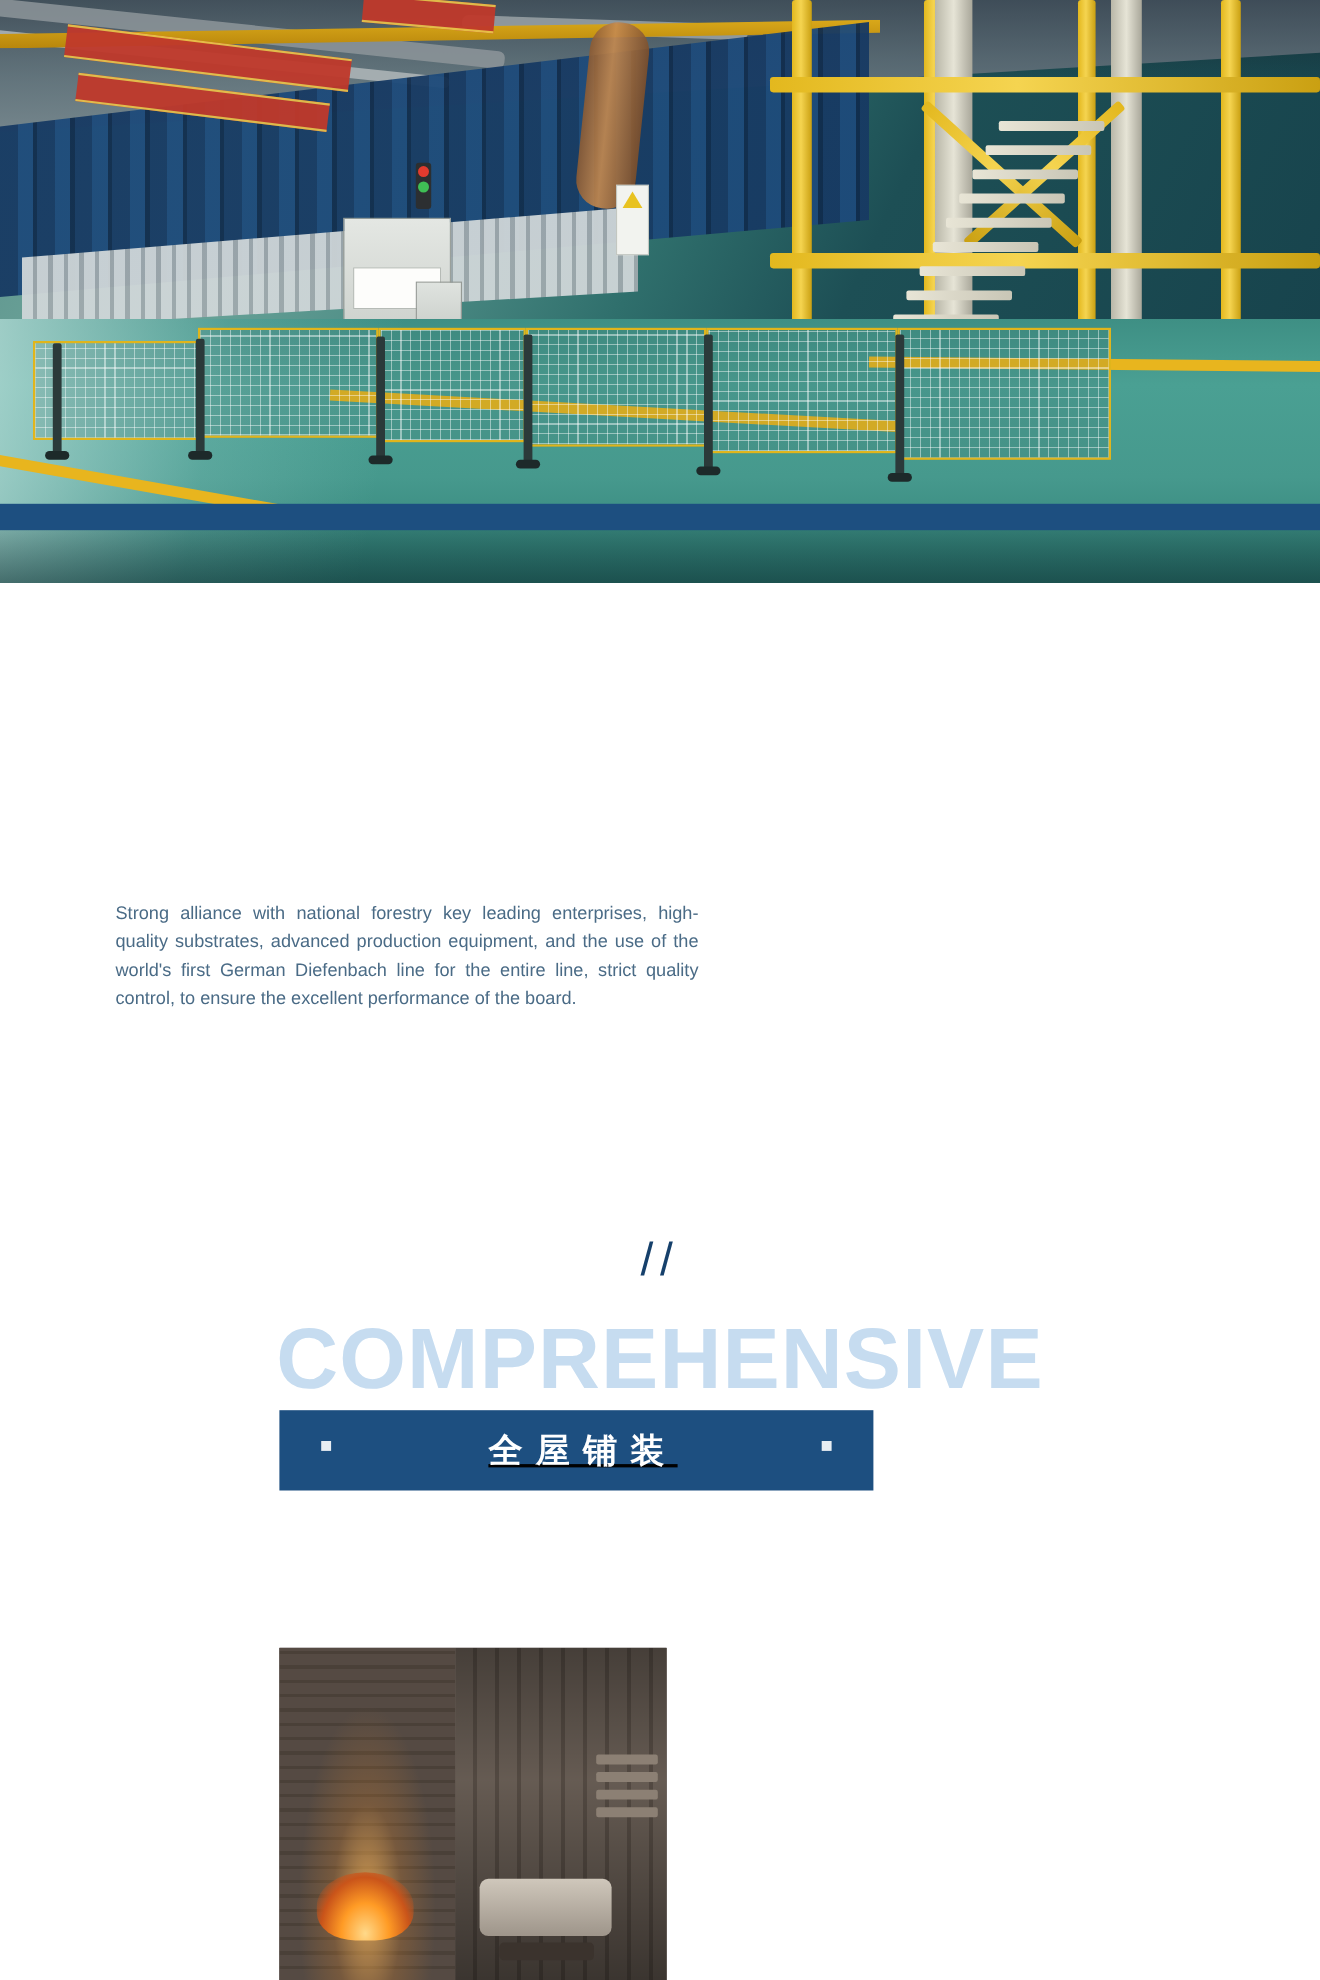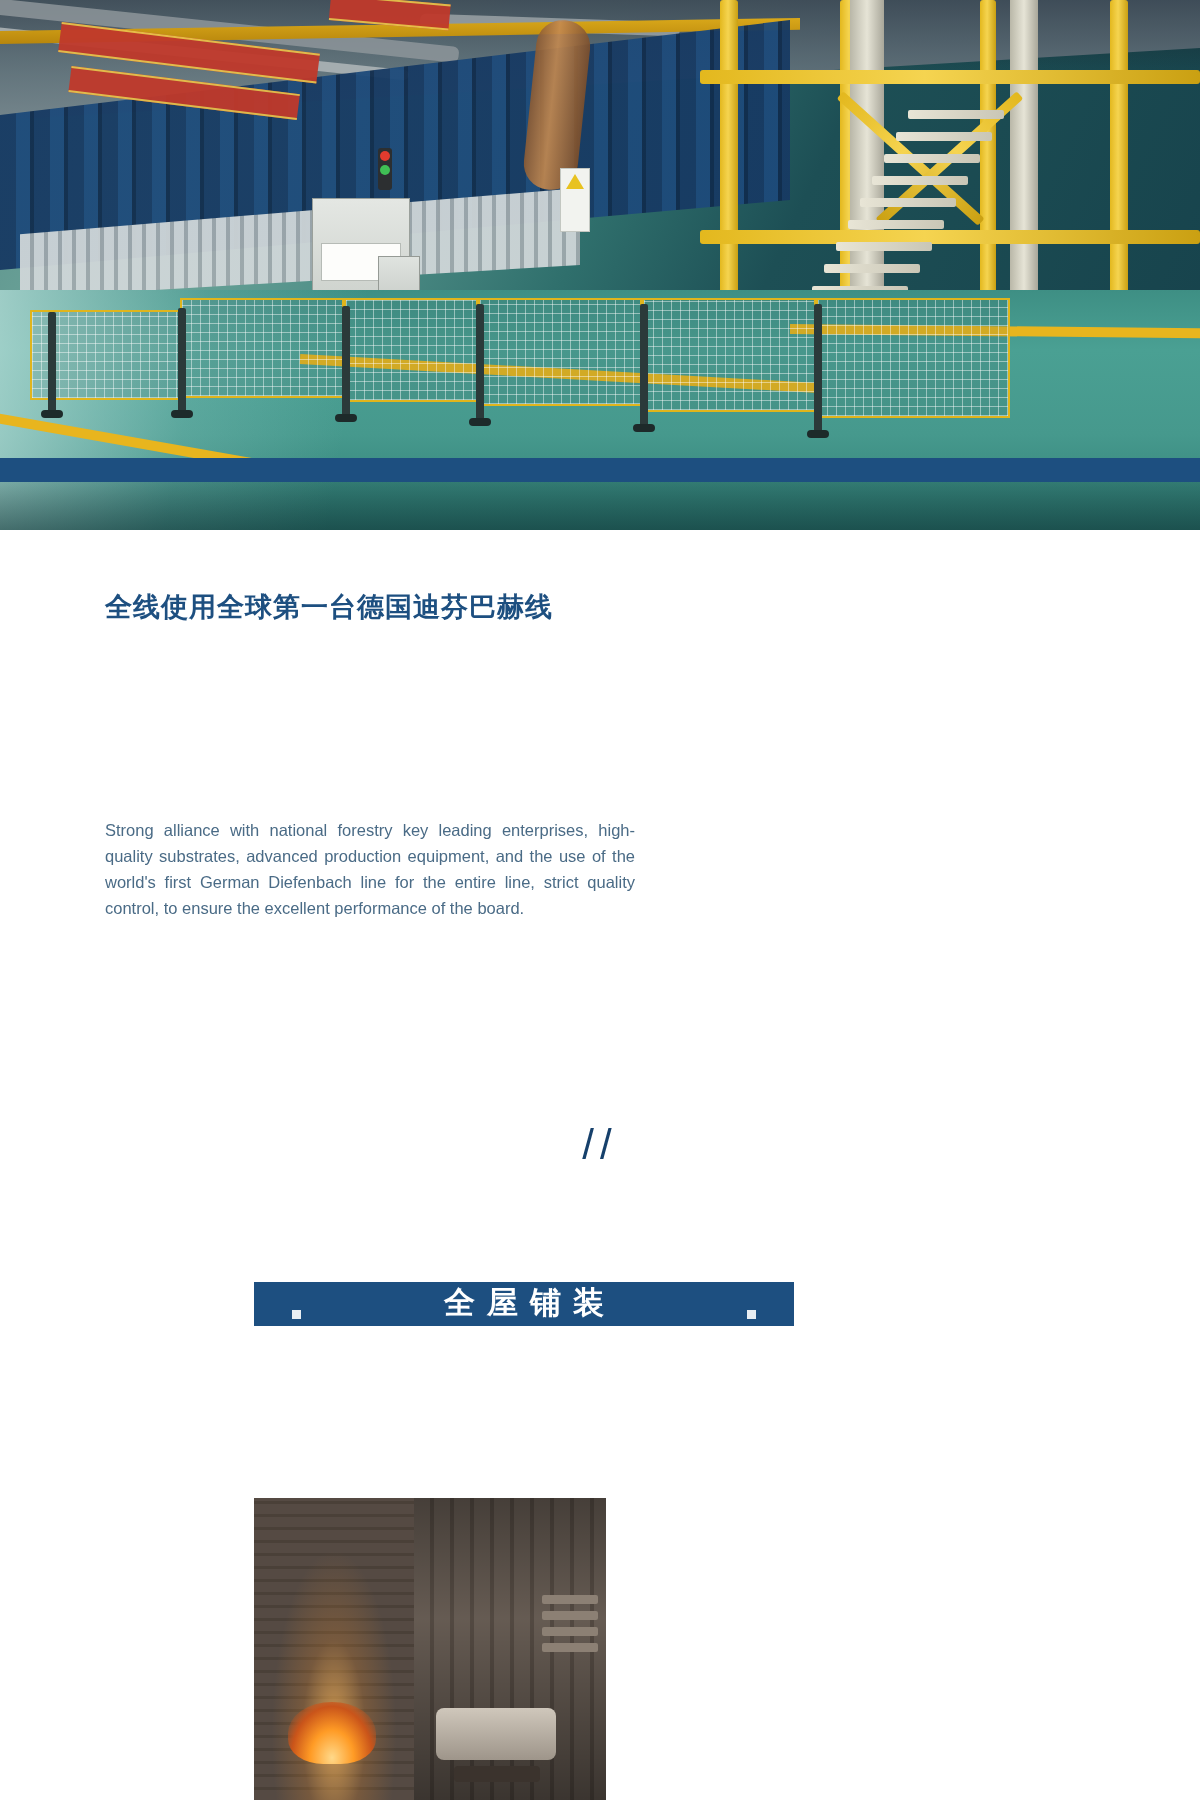--- a/index.html
+++ b/index.html
@@ -330,25 +330,26 @@
     color: #c6dcf0;
     letter-spacing: 1px;
     line-height: 86px;
     white-space: nowrap;
   }
   .cn-banner {
     position: absolute;
     left: 254px;
     top: 182px;
     width: 540px;
-    height: 44px;
+    height: 73px;
     background: #1d4f80;
     display: flex;
-    align-items: flex-start;
+    align-items: center;
     justify-content: center;
+    text-decoration: underline;
   }
   .cn-banner .sq {
     width: 9px;
     height: 9px;
     background: #ffffff;
     opacity: .9;
   }
   .cn-banner .sq.left { position: absolute; left: 38px; top: 28px; }
   .cn-banner .sq.right { position: absolute; right: 38px; top: 28px; }
   .cn-banner .txt {
@@ -492,27 +493,27 @@
   <div class="post" style="left:476px; bottom:110px; height:116px;"></div>
   <div class="post" style="left:640px; bottom:104px; height:122px;"></div>
   <div class="post" style="left:814px; bottom:98px;  height:128px;"></div>
 
   <div class="floor-dark"></div>
   <div class="hero-blue-bar"></div>
 </div>
 
 <div class="content">
   <div class="cn-lines">
-    <div class="cn-line">全线使用全球第一台德国迪芬巴赫线</div>
   </div>
   <p class="en-para">Strong alliance with national forestry key leading enterprises, high-quality substrates, advanced production equipment, and the use of the world's first German Diefenbach line for the entire line, strict quality control, to ensure the excellent performance of the board.</p>
 </div>
 
 <div class="section">
   <div class="slashes">//</div>
+  <div class="ghost-word">COMPREHENSIVE</div>
   <div class="cn-banner">
     <span class="sq left"></span>
     <span class="txt">全屋铺装</span>
     <span class="sq right"></span>
   </div>
 </div>
 
 <div class="bottom-photo">
   <div class="bp-left"></div>
   <div class="bp-right">

